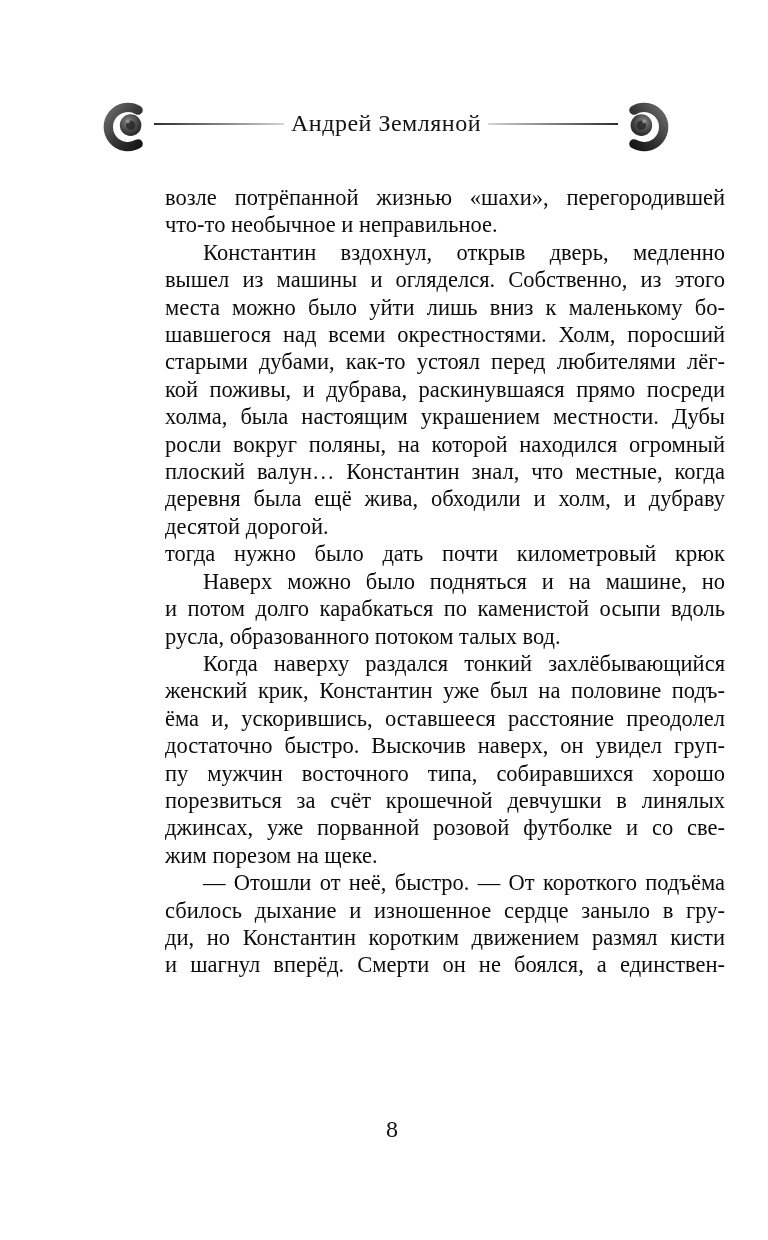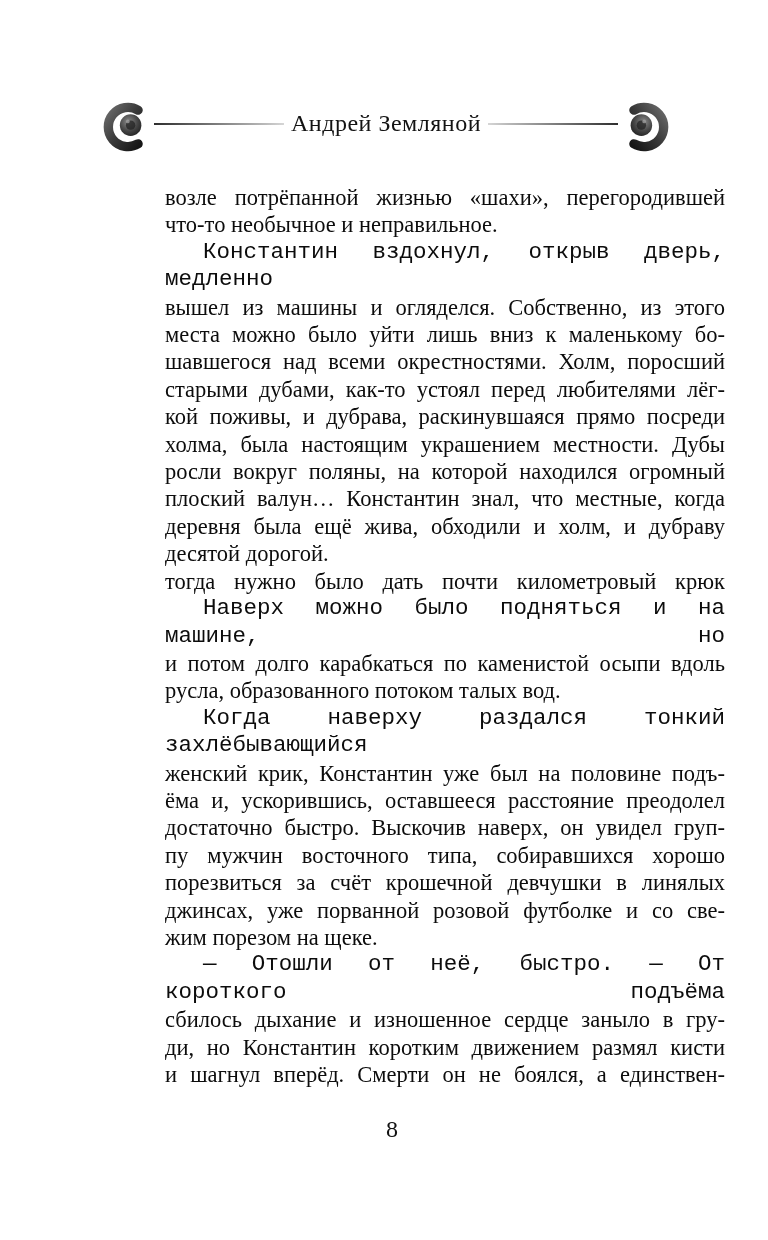--- a/index.html
+++ b/index.html
@@ -47,21 +47,21 @@
     line-height: 27.4px;
     color: #0c0c0c;
     margin-left: 44px;
   }
   .line {
     text-align: justify;
     text-align-last: justify;
     white-space: normal;
   }
   .line.last { text-align-last: left; }
-  .line.indent { text-indent: 38px; font-family: Liberation Mono, monospace; }
+  .line.indent { text-indent: 38px; }
   
   .page-number {
     position: absolute;
     top: 1116px; left: 112px; width: 560px;
     text-align: center;
     font-size: 24px;
     color: #111;
   }
 </style>
 </head>

